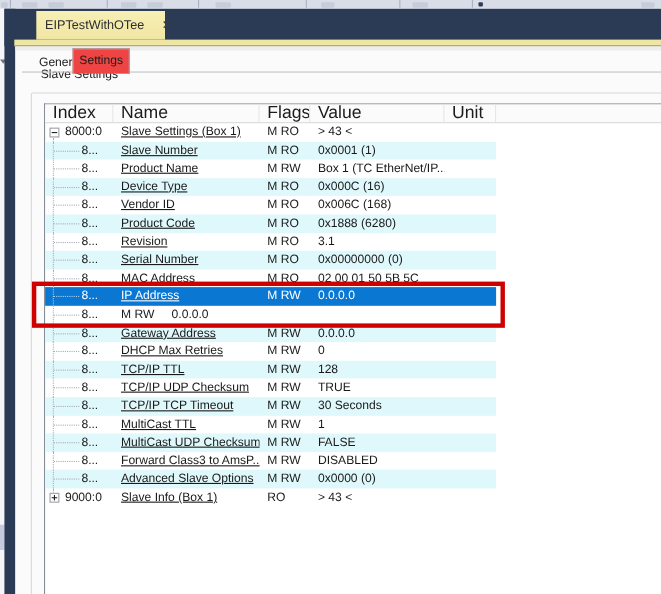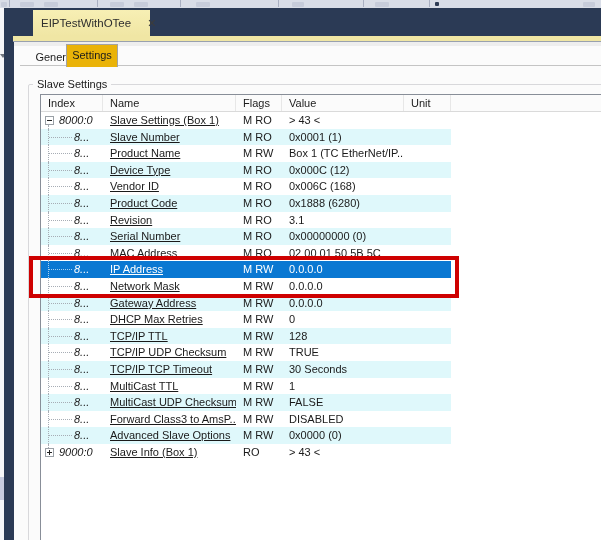--- a/index.html
+++ b/index.html
@@ -30,46 +30,46 @@
   .doc-tab .title{font-size:11.5px;color:#2e2e2e;white-space:nowrap;}
   .doc-tab .pin{margin-left:9px;display:block;}
   .doc-tab .close{margin-left:7px;font-size:11px;color:#3c3c3c;line-height:10px;}
   
   .page{position:absolute;left:14px;top:42px;width:587px;height:498px;background:#fbfbfb;}
   .page-topband{position:absolute;left:0;top:0;width:100%;height:4px;background:#eeeeee;}
   
   .tabstrip-line{position:absolute;left:20px;top:65px;width:581px;height:0;border-top:1px solid #c4c4c4;z-index:5;}
   .ptab{position:absolute;font-size:11px;color:#1b1b1b;text-align:center;z-index:6;}
   .ptab.inactive{left:20px;top:48px;width:46px;height:18px;line-height:18px;margin-left:12px;}
-  .ptab.active{left:66px;top:44px;width:52px;height:23px;line-height:21px;background:#eab308;
+  .ptab.active{left:66px;top:44px;width:52px;height:23px;line-height:21px;background:#ef4444;
     border:1px solid #a3a3a3;border-bottom:none;box-sizing:border-box;}
   
   .groupbox{position:absolute;left:28px;top:84px;width:600px;height:480px;
     border:1px solid #d8d8db;border-radius:2px;z-index:1;}
-  .group-label{position:absolute;left:33px;top:78px;z-index:2;background:#fbfbfb;
+  .group-label{position:absolute;left:33px;top:62px;z-index:2;background:#fbfbfb;
     padding:0 4px;font-size:11px;line-height:12px;color:#202020;}
   
   .listview{position:absolute;left:40px;top:94px;width:561px;height:446px;background:#ffffff;
     border-left:1px solid #888e98;border-top:1px solid #888e98;z-index:4;box-sizing:border-box;}
   .lv-header{height:17px;display:flex;background:#fbfbfb;border-bottom:1px solid #dadada;box-sizing:border-box;}
   .hcell{box-sizing:border-box;border-right:1px solid #e7e7e7;padding-left:7px;
-    font-size:11px;line-height:16px;color:#1c1c1c;white-space:nowrap;overflow:hidden;}
+    font-size:16px;line-height:16px;color:#1c1c1c;white-space:nowrap;overflow:hidden;}
   .hc-index{width:62px;}.hc-name{width:133px;}.hc-flags{width:46px;}.hc-value{width:122px;}.hc-unit{width:47px;}
   .hc-fill{flex:1;border-right:none;}
   .lv-rows{position:relative;}
   .lv-row{height:16.6px;width:410px;display:flex;font-size:11px;line-height:16.6px;color:#1a1a1a;}
   .lv-row.stripe{background:var(--stripe,#dff8fb);}
   .lv-row.sel{background:var(--selection,#0a78d2);color:#ffffff;}
   .cell{box-sizing:border-box;white-space:nowrap;overflow:hidden;}
   .c-index{width:62px;position:relative;}
   .c-name{width:133px;padding-left:7px;text-decoration:underline;}
   .c-flags{width:46px;padding-left:7px;}
   .c-value{width:122px;padding-left:7px;}
   .c-unit{width:47px;padding-left:7px;}
-  .ix-text{position:absolute;top:0;height:100%;font-style:italic;}
+  .ix-text{position:absolute;top:0;height:100%;}
   .child .ix-text{left:33px;}
   .parent-first .ix-text,.parent-last .ix-text{left:18px;}
   .vline{position:absolute;left:7px;width:0;border-left:1px dotted #a7adb5;}
   .child .vline{top:0;height:100%;}
   .parent-first .vline{top:13px;height:4px;}
   .parent-last .vline{top:0;height:4px;}
   .stub{position:absolute;left:8px;top:8px;width:23px;height:0;border-top:1px dotted #a7adb5;}
   .sel .vline,.sel .stub{border-color:rgba(255,255,255,0.65);}
   .expander{display:none;position:absolute;left:4px;top:4px;width:9px;height:9px;box-sizing:border-box;
     border:1px solid #9aa0a6;background:#ffffff;}
@@ -183,21 +183,21 @@
   </div>
       <div class="lv-row child stripe">
     <div class="cell c-index">
       <span class="vline"></span>
       <span class="stub"></span>
 
       <span class="ix-text">8...</span>
     </div>
     <div class="cell c-name">Device Type</div>
     <div class="cell c-flags">M RO</div>
-    <div class="cell c-value">0x000C (12)</div>
+    <div class="cell c-value">0x000C (16)</div>
     <div class="cell c-unit"></div>
   </div>
       <div class="lv-row child">
     <div class="cell c-index">
       <span class="vline"></span>
       <span class="stub"></span>
 
       <span class="ix-text">8...</span>
     </div>
     <div class="cell c-name">Vendor ID</div>
@@ -265,21 +265,20 @@
     <div class="cell c-value">0.0.0.0</div>
     <div class="cell c-unit"></div>
   </div>
       <div class="lv-row child">
     <div class="cell c-index">
       <span class="vline"></span>
       <span class="stub"></span>
 
       <span class="ix-text">8...</span>
     </div>
-    <div class="cell c-name">Network Mask</div>
     <div class="cell c-flags">M RW</div>
     <div class="cell c-value">0.0.0.0</div>
     <div class="cell c-unit"></div>
   </div>
       <div class="lv-row child stripe">
     <div class="cell c-index">
       <span class="vline"></span>
       <span class="stub"></span>
 
       <span class="ix-text">8...</span>

